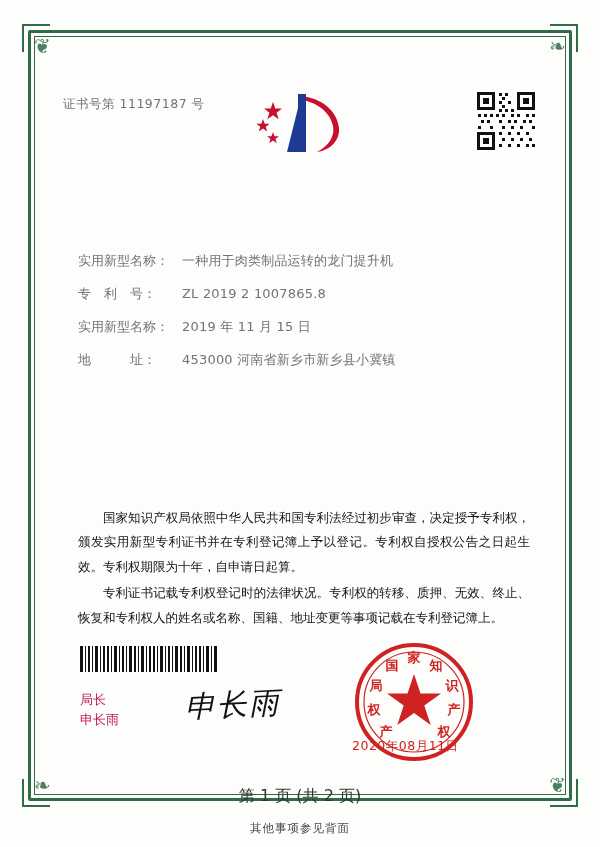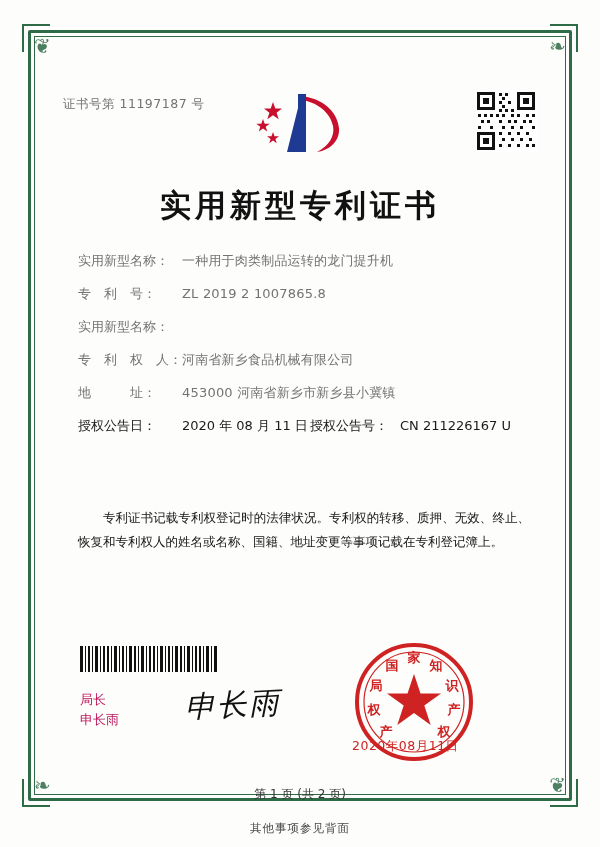--- a/index.html
+++ b/index.html
@@ -211,21 +211,21 @@
     color: #cf2222;
     letter-spacing: .5px;
   }
 
   
   .page-count {
     position: absolute;
     left: 0; right: 0;
     top: 786px;
     text-align: center;
-    font-size: 12px;
+    font-size: 16px;
     color: #333;
   }
   .footnote {
     position: absolute;
     left: 0; right: 0;
     top: 821px;
     text-align: center;
     font-size: 11.5px;
     color: #4a4a4a;
     letter-spacing: 1px;
@@ -314,62 +314,49 @@
         <rect x="54" y="48" width="3" height="3"></rect>
         <rect x="24" y="54" width="3" height="3"></rect>
           <rect x="33" y="54" width="3" height="3"></rect>
           <rect x="42" y="54" width="3" height="3"></rect>
         <rect x="51" y="54" width="3" height="3"></rect>
           <rect x="57" y="54" width="3" height="3"></rect>
       </g>
     </svg>
   </div>
 
-  <div class="title">实用新型专利证书</div>
 
   <div class="fields">
 
     <div class="row">
       <span class="label">实用新型名称：</span>
       <span class="value">一种用于肉类制品运转的龙门提升机</span>
     </div>
 
 
     <div class="row">
       <span class="label">专　利　号：</span>
       <span class="value">ZL 2019 2 1007865.8</span>
     </div>
 
     <div class="row">
       <span class="label">实用新型名称：</span>
+      <span class="value">2019 年 11 月 15 日</span>
     </div>
 
-    <div class="row">
-      <span class="label">专　利　权　人：</span>
-      <span class="value">河南省新乡食品机械有限公司</span>
-    </div>
 
     <div class="row">
       <span class="label">地　　　址：</span>
       <span class="value">453000 河南省新乡市新乡县小冀镇</span>
     </div>
 
-    <div class="row-pair">
-      <span class="seg left">
-        <span class="label">授权公告日：</span>
-        <span class="value">2020 年 08 月 11 日</span>
-      </span>
-      <span class="seg right">
-        <span class="label">授权公告号：</span>
-        <span class="value">CN 211226167 U</span>
-      </span>
-    </div>
   </div>
 
   <div class="paragraphs">
+    <p>国家知识产权局依照中华人民共和国专利法经过初步审查，决定授予专利权，颁发实用新型专利证书并在专利登记簿上予以登记。专利权自授权公告之日起生效。专利权期限为十年，自申请日起算。</p>
     <p>专利证书记载专利权登记时的法律状况。专利权的转移、质押、无效、终止、恢复和专利权人的姓名或名称、国籍、地址变更等事项记载在专利登记簿上。</p>
   </div>
 
   <div class="barcode">
     <svg viewBox="0 0 140 26" width="140" height="26" aria-hidden="true">
       <g fill="#111111">
         <rect x="0" y="0" width="3" height="26"></rect>
           <rect x="5" y="0" width="1" height="26"></rect>
         <rect x="8" y="0" width="2" height="26"></rect>
           <rect x="12" y="0" width="1" height="26"></rect>

